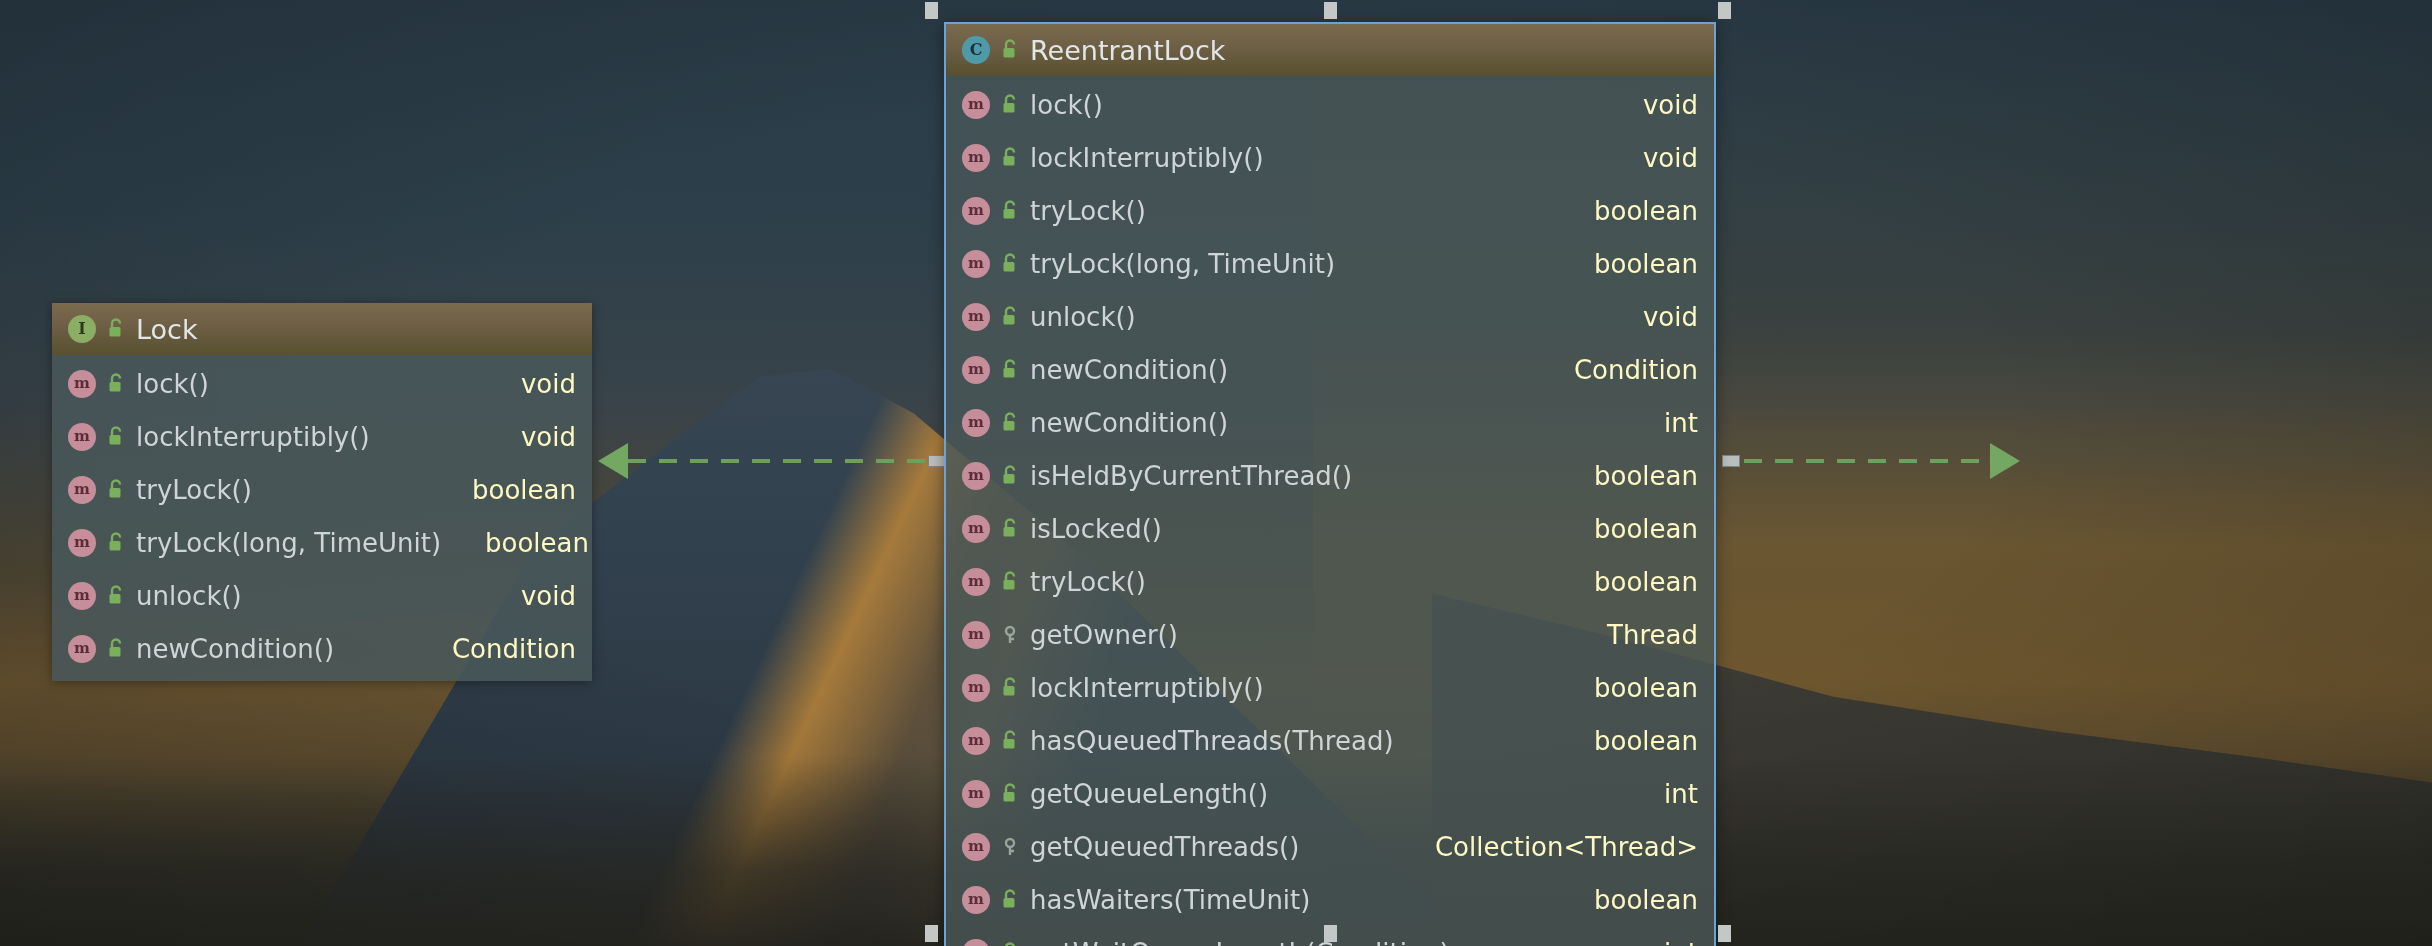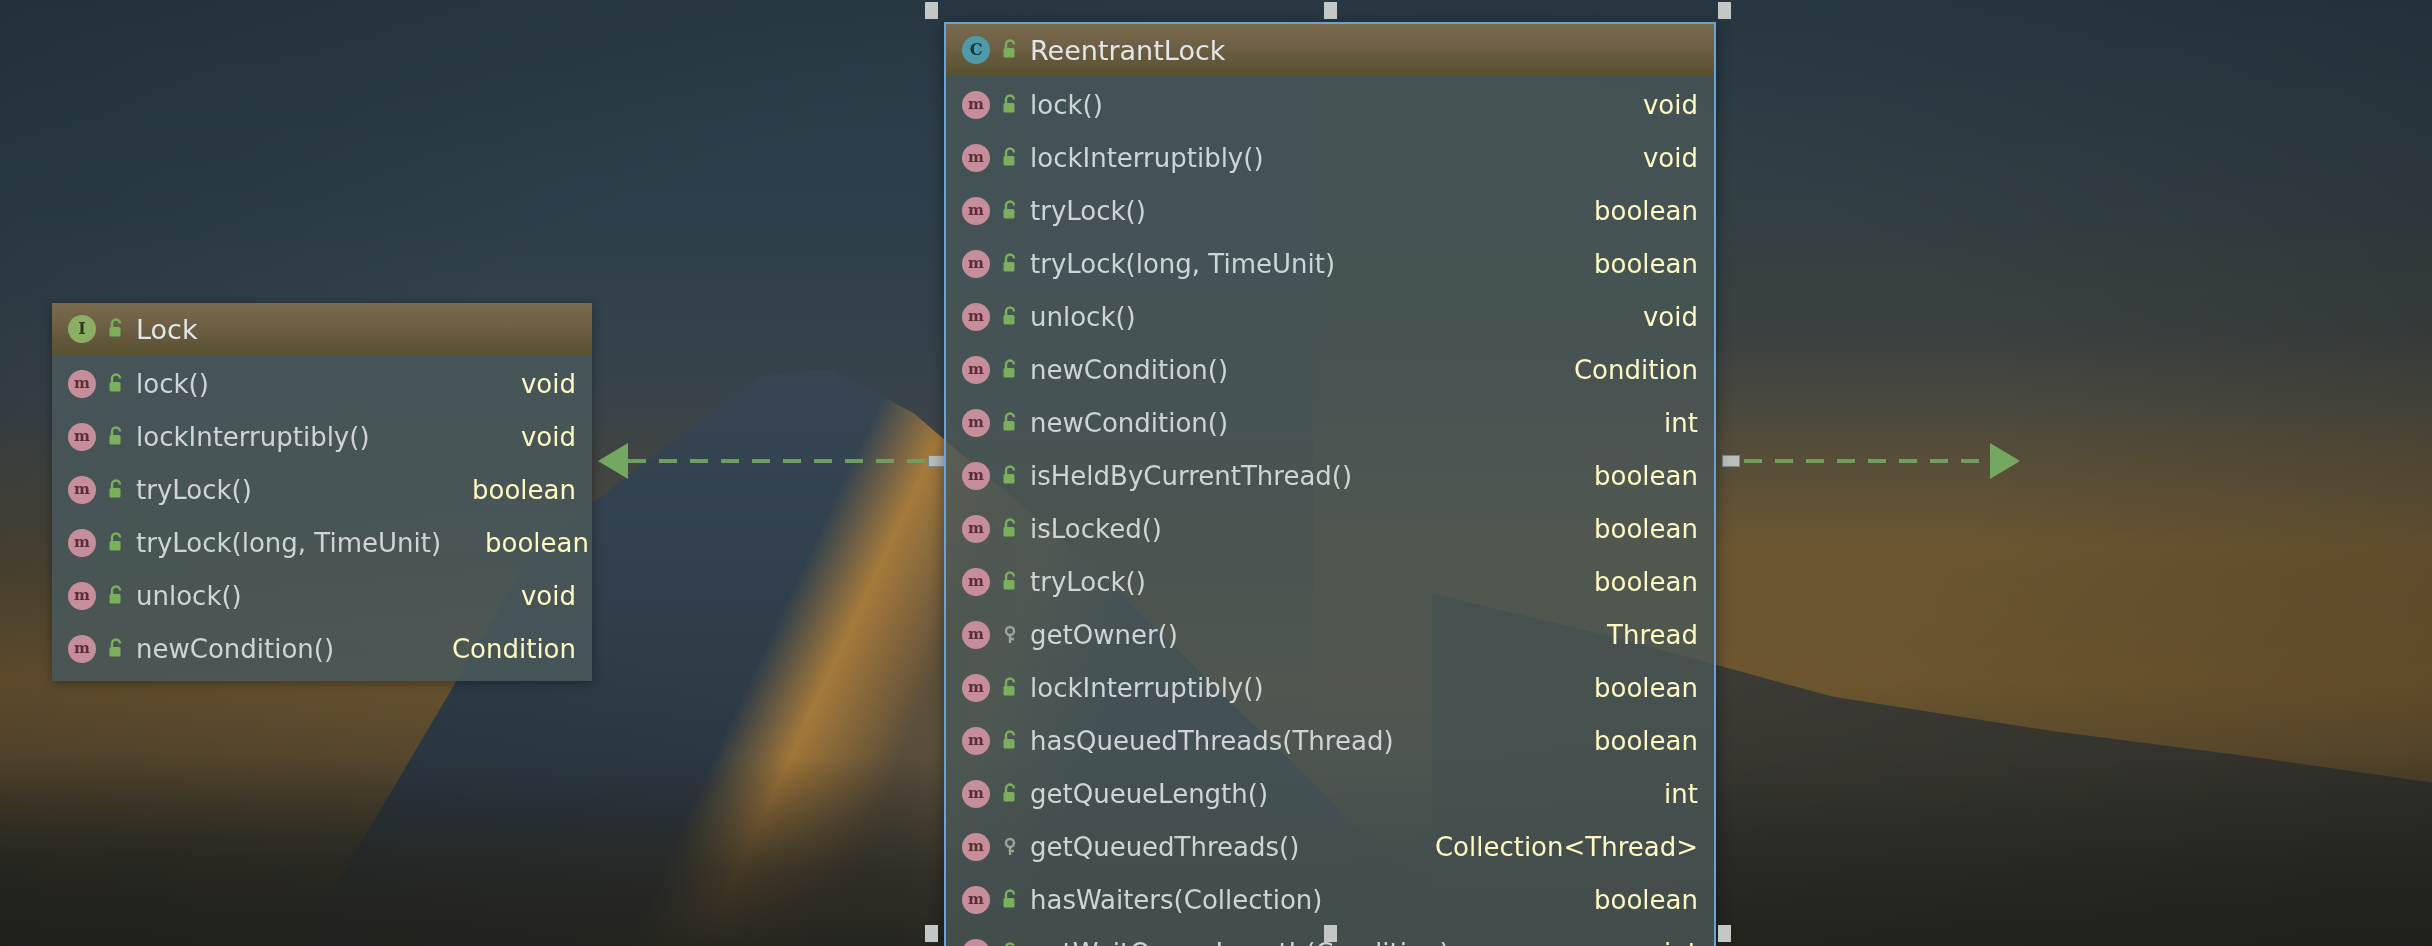--- a/index.html
+++ b/index.html
@@ -520,21 +520,21 @@
           <span class="member-type">Collection&lt;Thread&gt;</span>
         </div>
         <div class="uml-row">
           <span class="icon-kind kind-method">m</span>
           <span class="icon-vis">
             <svg viewBox="0 0 20 24" width="20" height="24">
               <path d="M6 10 V6.5 A4 4 0 0 1 14 6.5" fill="none" stroke="#7aaf5c" stroke-width="2.4"></path>
               <rect x="3.5" y="10" width="11" height="9.5" rx="1.6" fill="#7aaf5c"></rect>
             </svg>
           </span>
-          <span class="member-name">hasWaiters(Collection)</span>
+          <span class="member-name">hasWaiters(TimeUnit)</span>
           <span class="spacer"></span>
           <span class="member-type">boolean</span>
         </div>
         <div class="uml-row">
           <span class="icon-kind kind-method">m</span>
           <span class="icon-vis">
             <svg viewBox="0 0 20 24" width="20" height="24">
               <path d="M6 10 V6.5 A4 4 0 0 1 14 6.5" fill="none" stroke="#7aaf5c" stroke-width="2.4"></path>
               <rect x="3.5" y="10" width="11" height="9.5" rx="1.6" fill="#7aaf5c"></rect>
             </svg>

